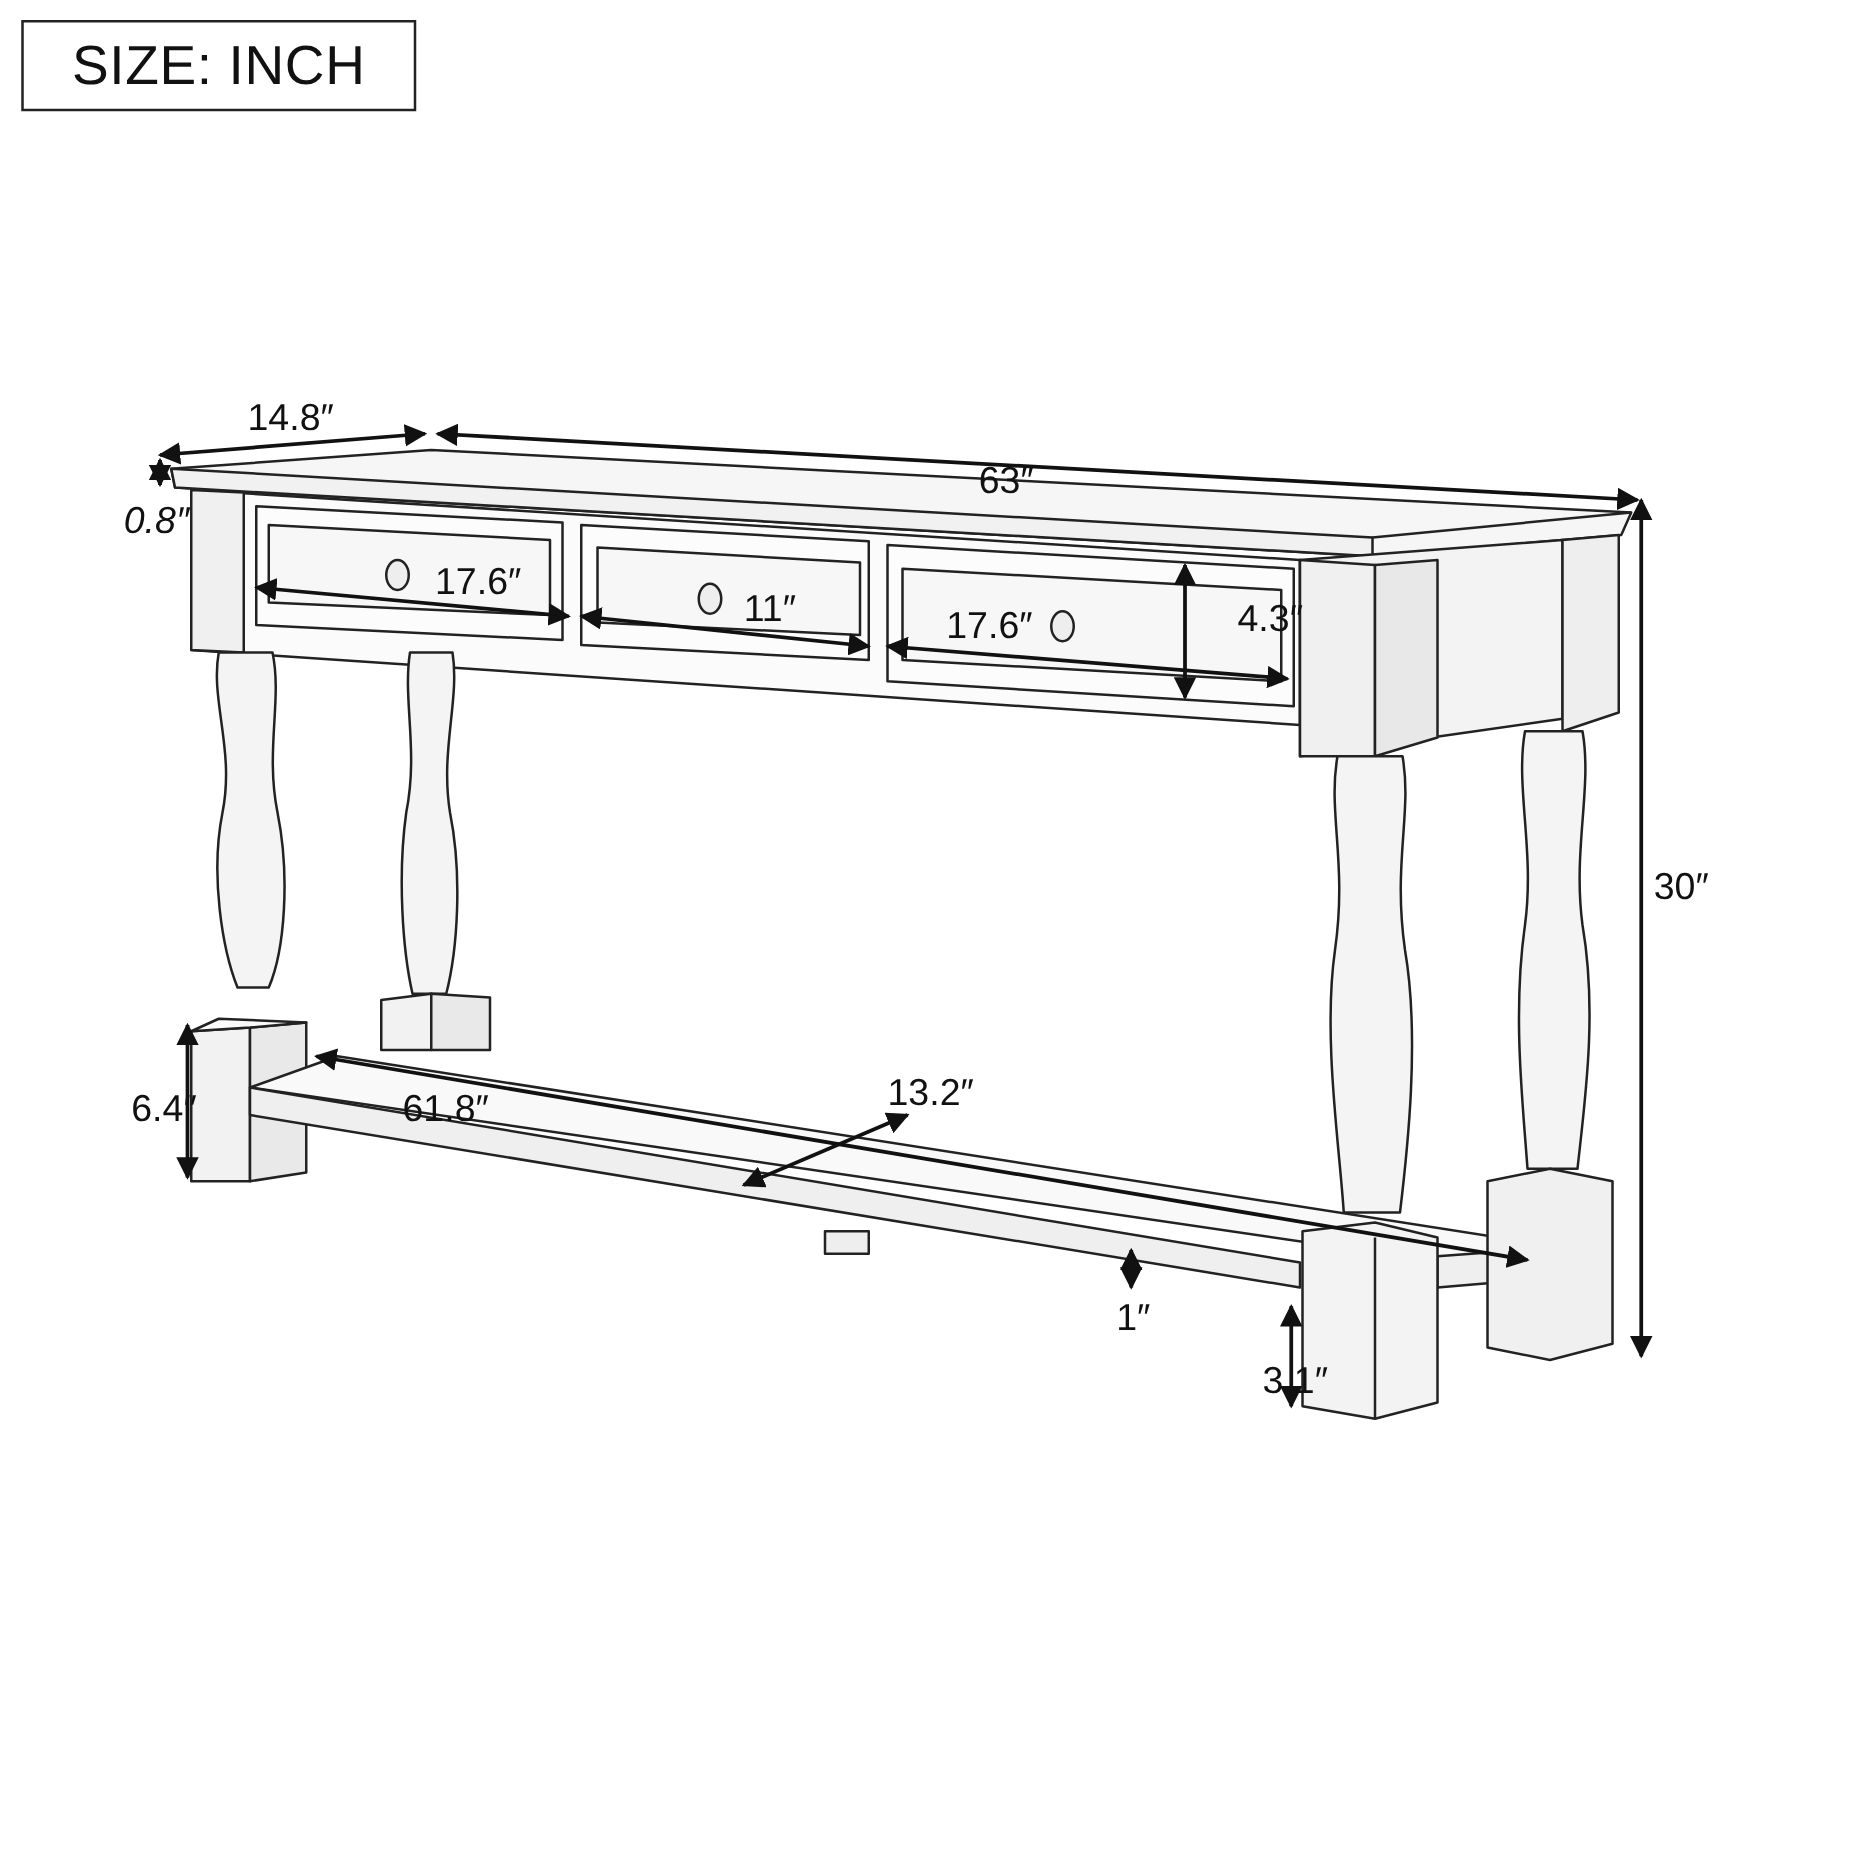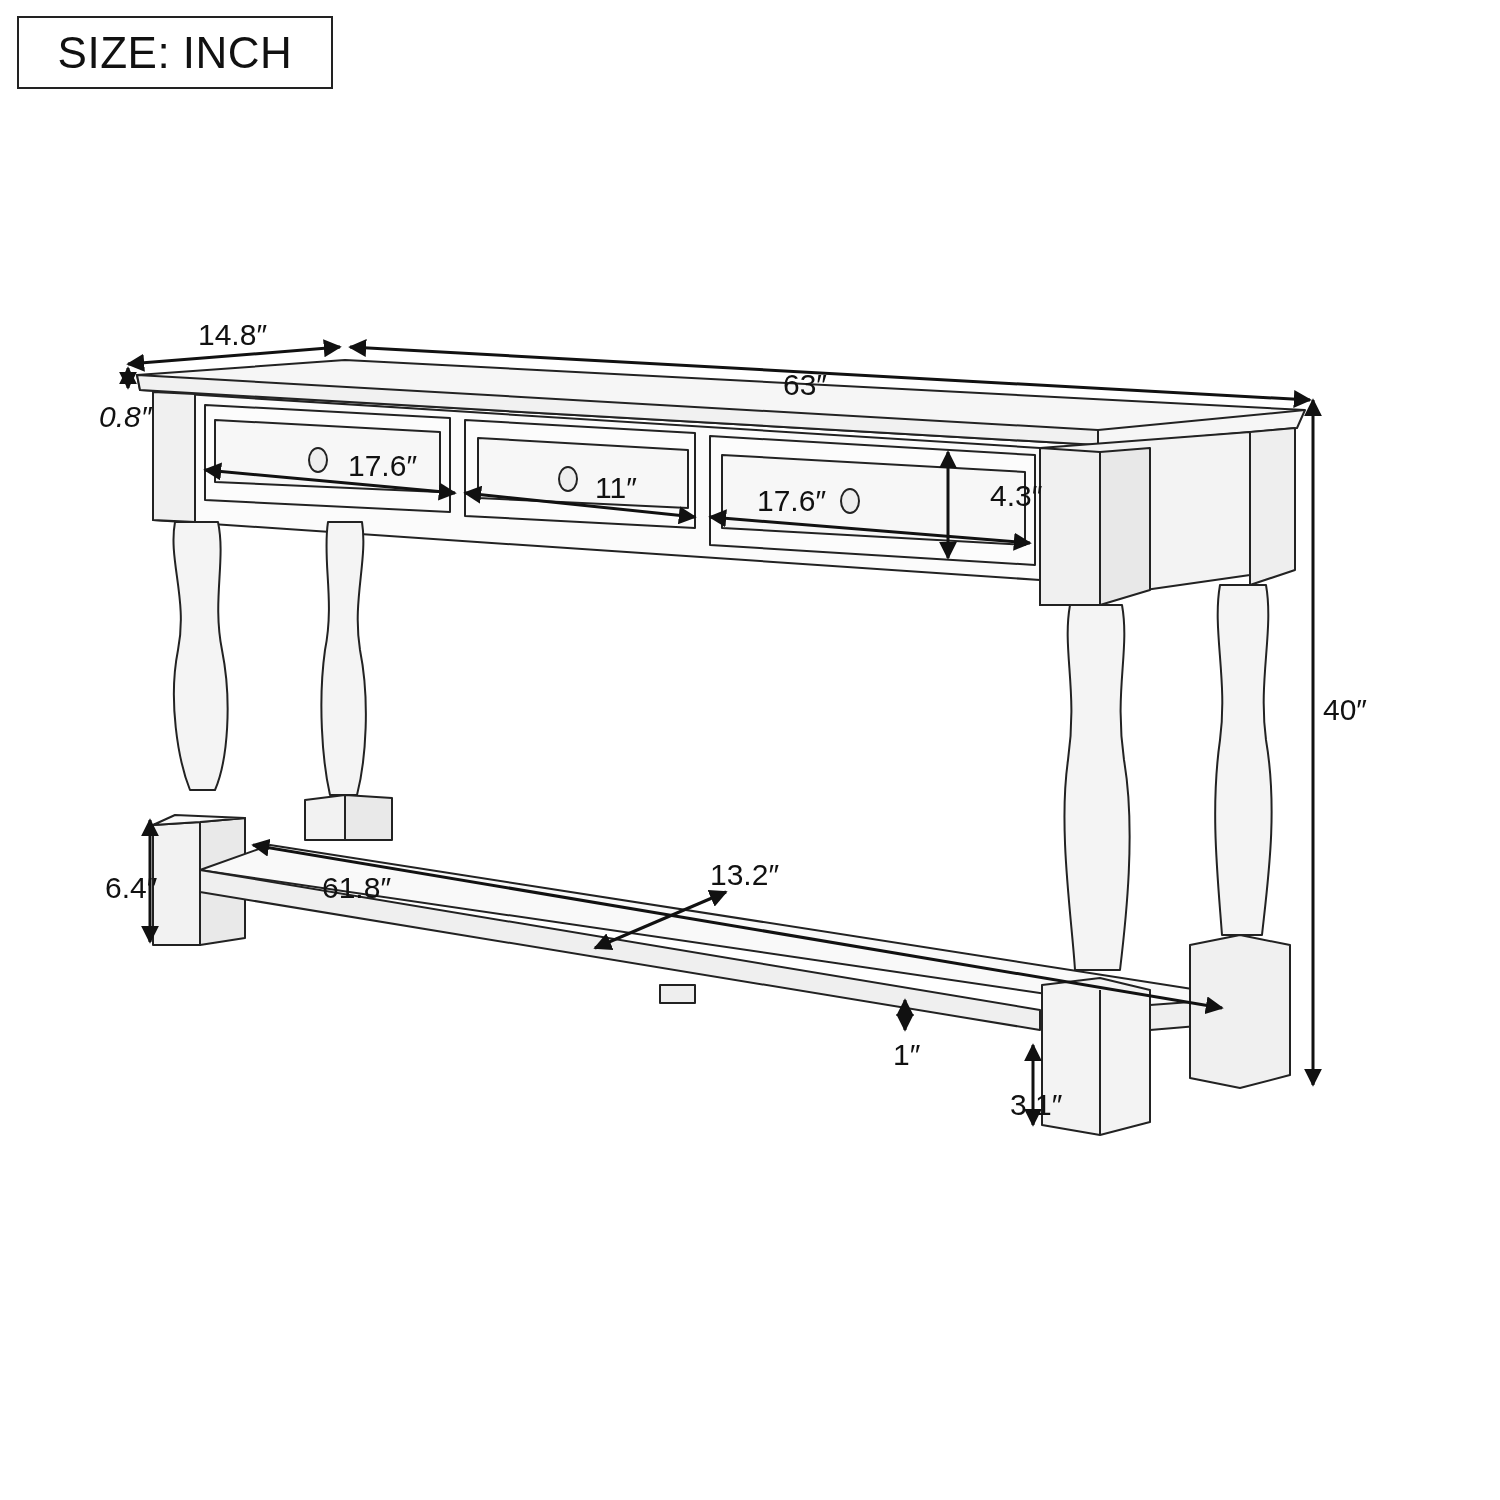--- a/index.html
+++ b/index.html
@@ -113,18 +113,18 @@
   </g>
 </svg>
 
 <div class="lbl" style="left:198px;top:320px;">14.8″</div>
 <div class="lbl" style="left:783px;top:337px;margin-top:33px;">63″</div>
 <div class="lbl" style="left:99px;top:402px;font-style:italic;">0.8″</div>
 <div class="lbl" style="left:348px;top:451px;">17.6″</div>
 <div class="lbl" style="left:595px;top:473px;">11″</div>
 <div class="lbl" style="left:757px;top:486px;">17.6″</div>
 <div class="lbl" style="left:958px;top:481px;margin-left:32px;">4.3″</div>
-<div class="lbl" style="left:1323px;top:695px;">40″</div>
+<div class="lbl" style="left:1323px;top:695px;">30″</div>
 <div class="lbl" style="left:85px;top:873px;margin-left:20px;">6.4″</div>
 <div class="lbl" style="left:322px;top:873px;">61.8″</div>
 <div class="lbl" style="left:710px;top:860px;">13.2″</div>
 <div class="lbl" style="left:893px;top:1040px;">1″</div>
 <div class="lbl" style="left:1010px;top:1090px;">3.1″</div>
 
 </body></html>

